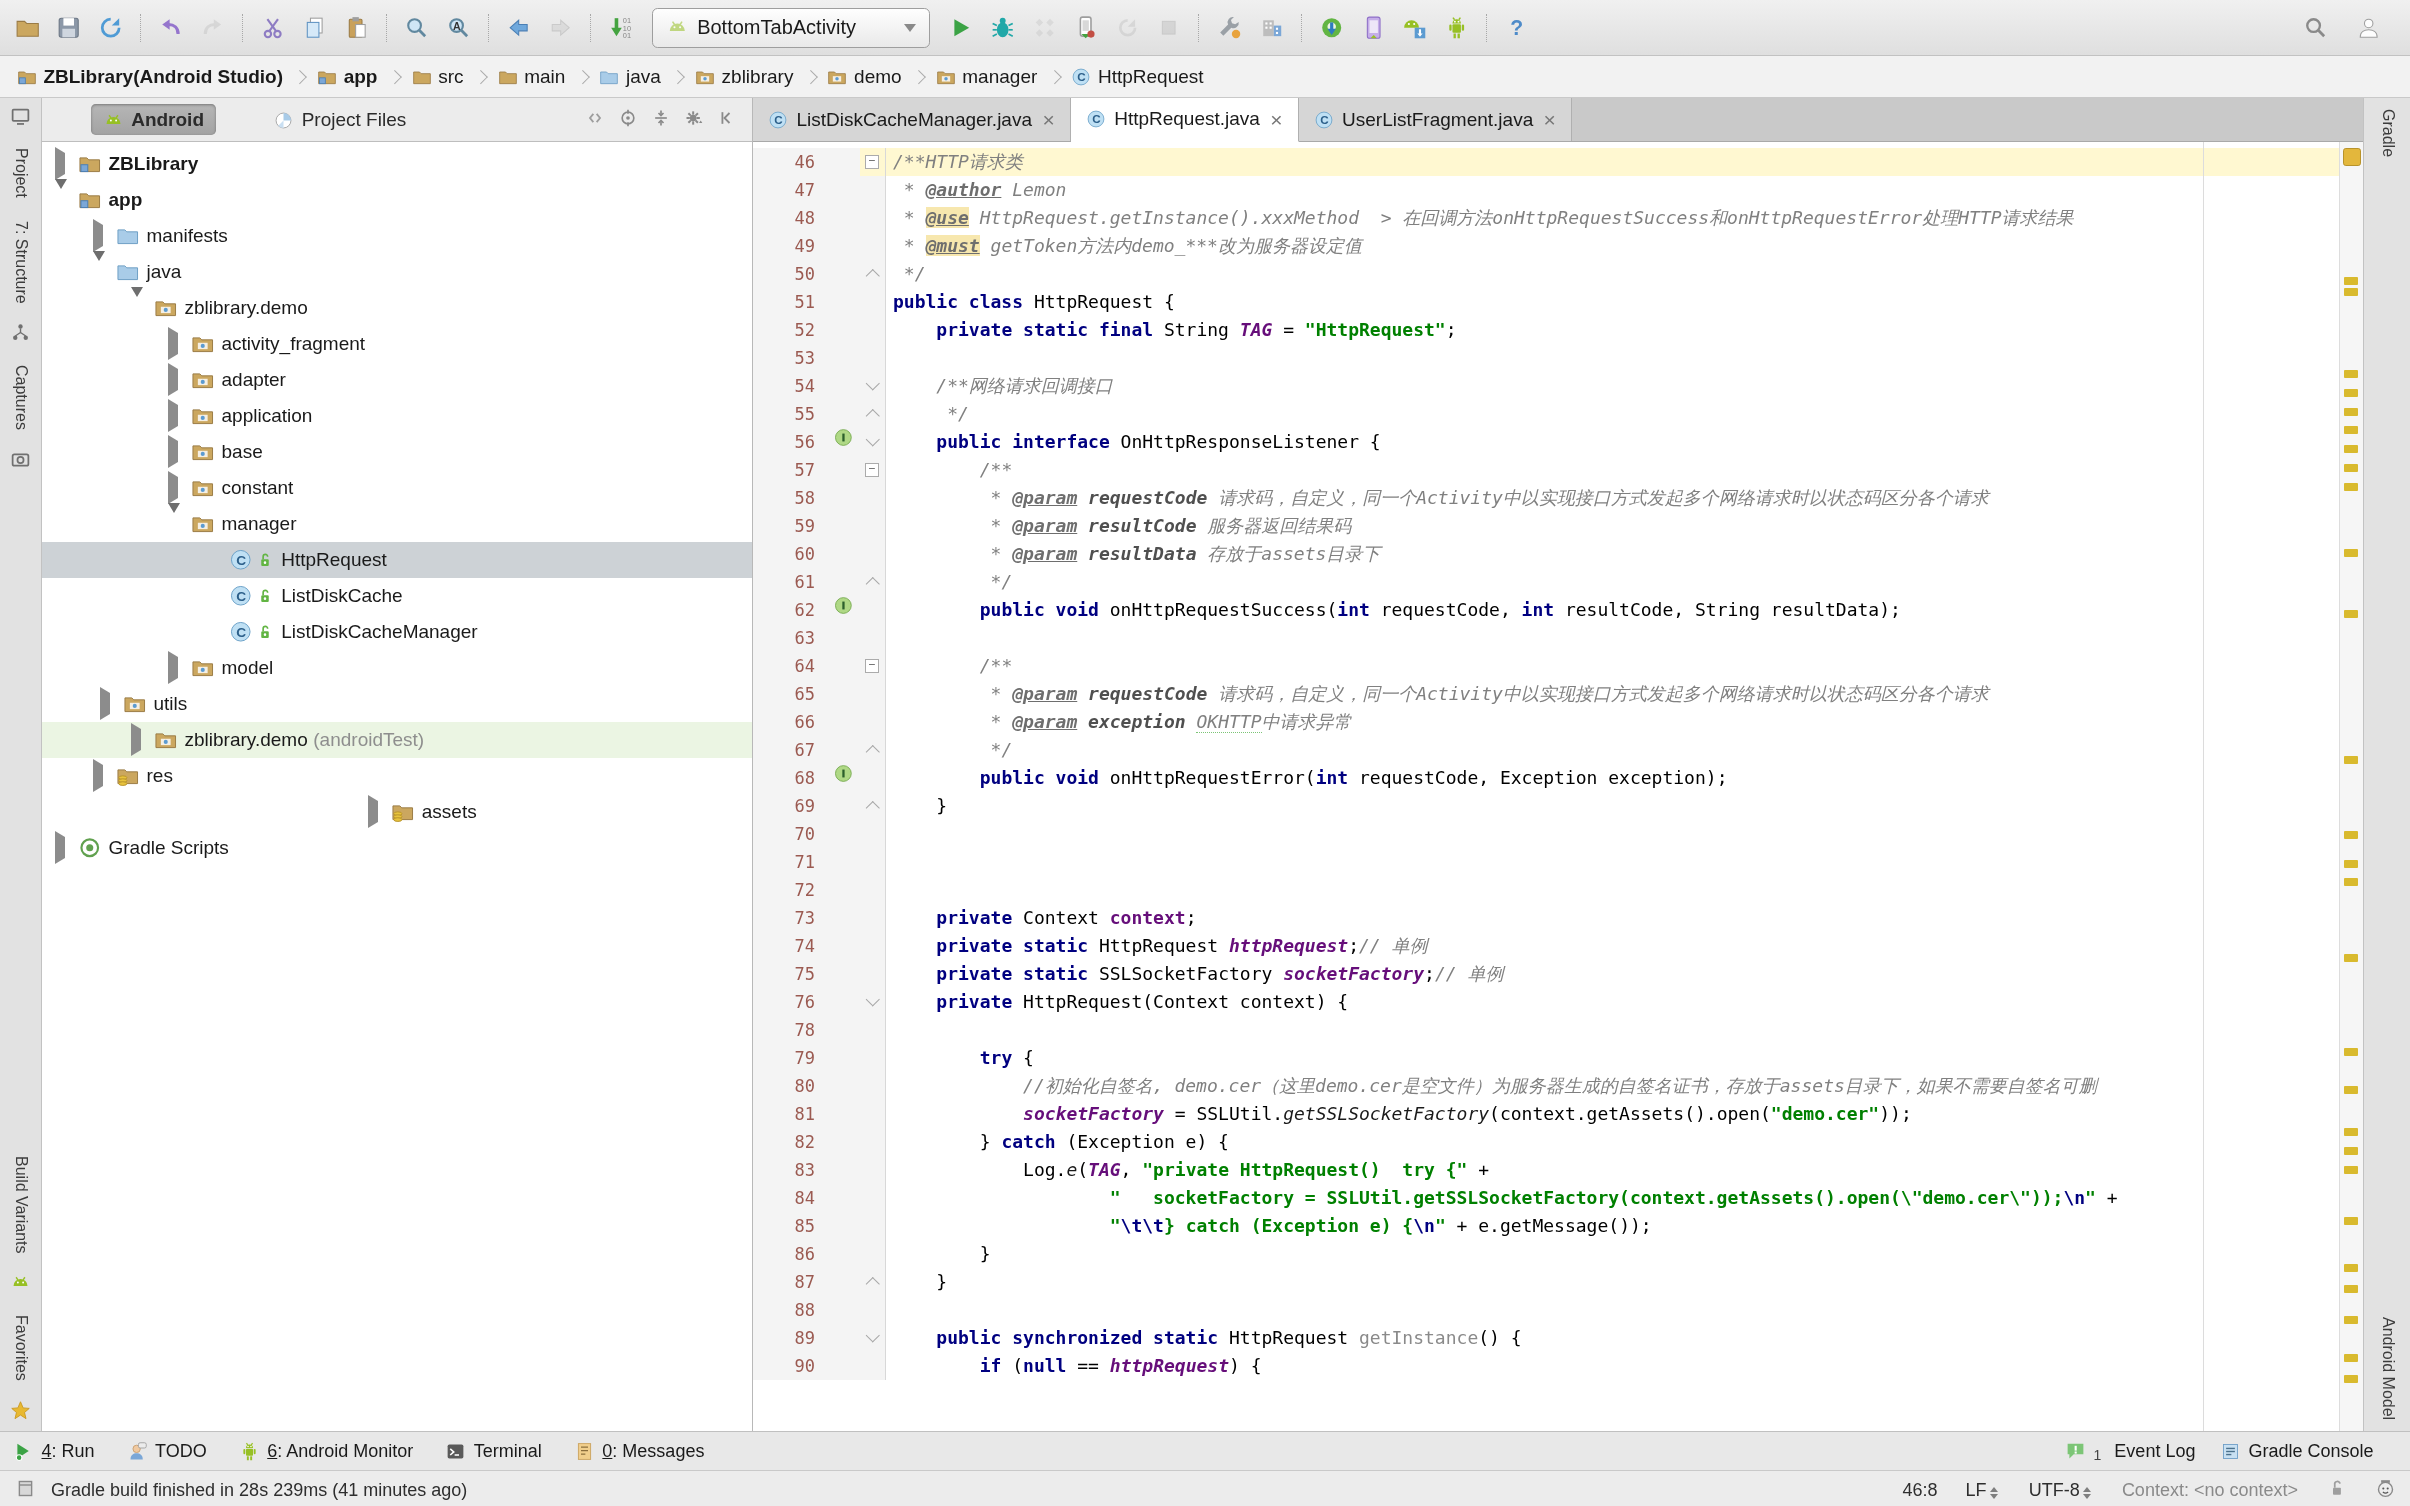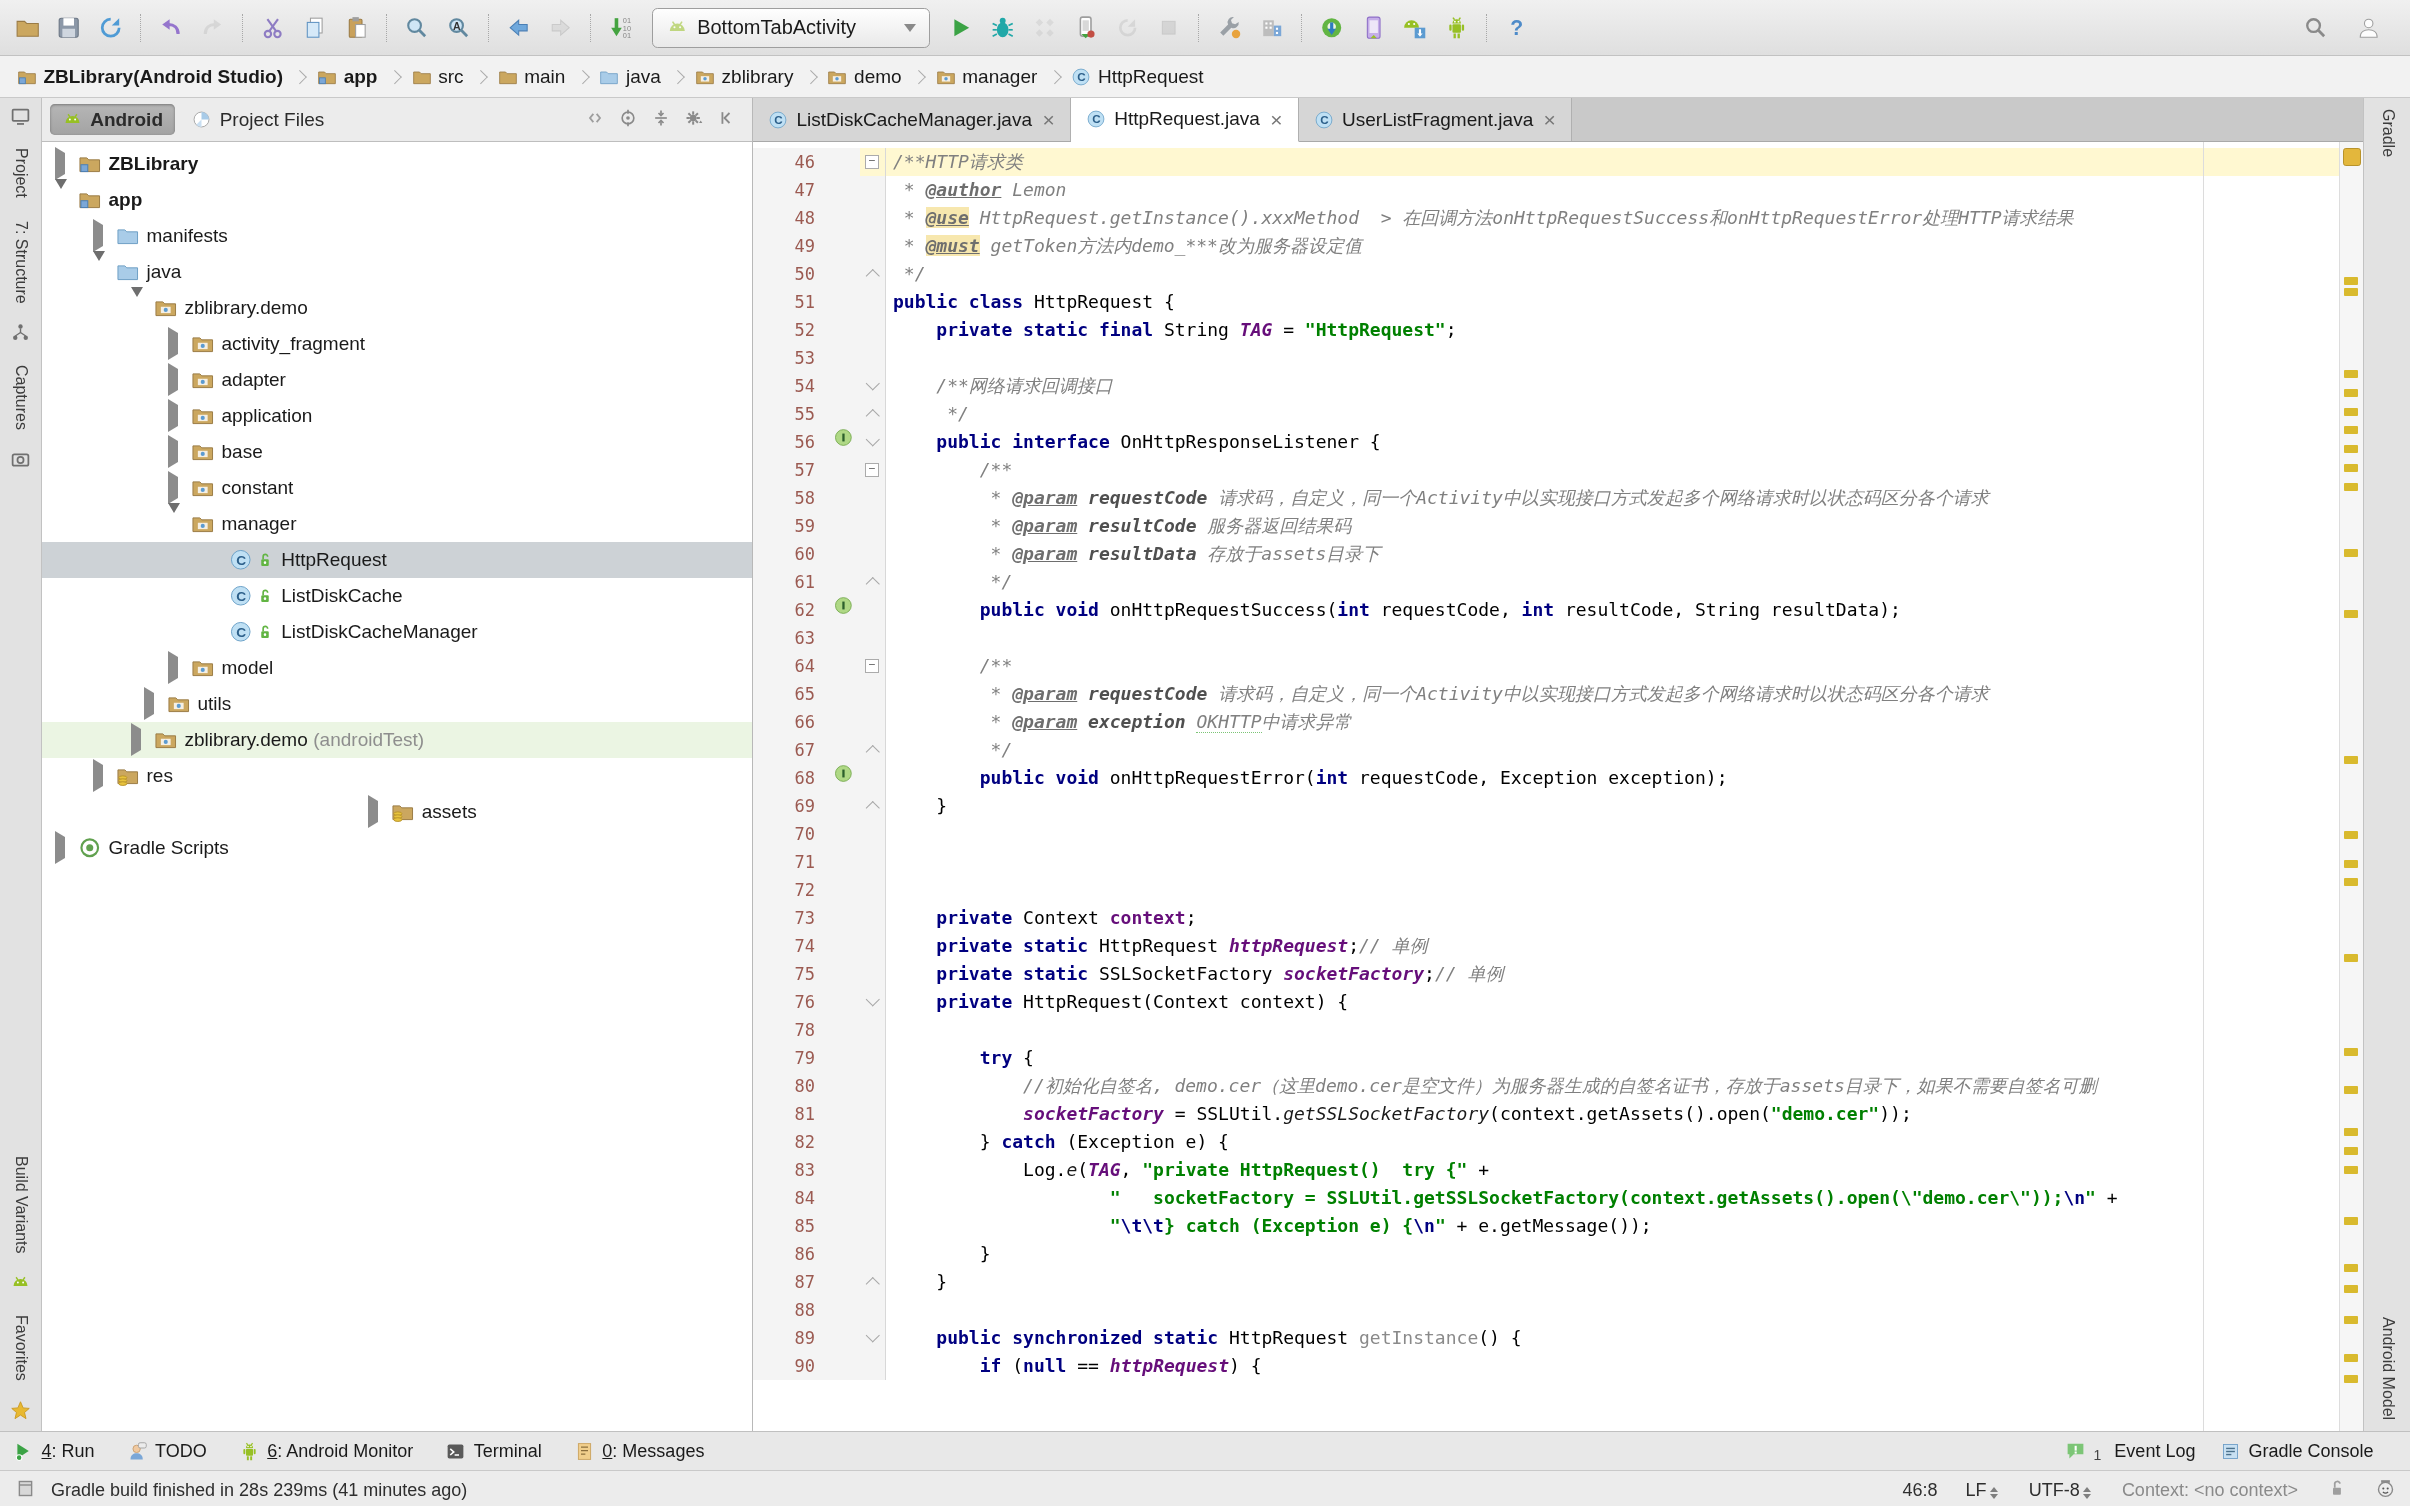--- a/index.html
+++ b/index.html
@@ -33,21 +33,21 @@
   #left-strip{border-right:0.9px solid #C2C2C2;}
   #right-strip{width:47px;border-left:0.9px solid #C2C2C2;}
   .strip-label{writing-mode:vertical-rl;font-size:16px;color:#3C3C3C;padding:11.3px 0;white-space:nowrap;}
   .strip-icon{padding:7.5px 0;}
   .strip-icon svg{width:21px;height:21px;}
   .strip-spacer{flex:1;}
   
   #project-pane{width:710px;background:#FFFFFF;border-right:0.9px solid #B8B8B8;display:flex;flex-direction:column;}
   #pane-header{height:43px;background:#ECECEC;border-bottom:0.9px solid #BEBEBE;display:flex;align-items:center;
                padding:0 7.5px;gap:3.8px;}
-  .pane-tab{display:flex;align-items:flex-start;gap:7.5px;padding:4.7px 12.2px;border-radius:4.7px;font-size:19px;color:#2B2B2B;}
+  .pane-tab{display:flex;align-items:flex-end;gap:7.5px;padding:4.7px 12.2px;border-radius:4.7px;font-size:19px;color:#2B2B2B;margin-left:41px;}
   .pane-tab.active{background:linear-gradient(#B6B6B6,#A3A3A3);box-shadow:inset 0 0.9px 2.8px rgba(0,0,0,.35);font-weight:bold;}
   .pane-tab svg{width:21px;height:21px;}
   #pane-actions{margin-left:auto;display:flex;align-items:center;gap:13px;padding-right:7.5px;}
   #pane-actions svg{width:20px;height:20px;}
   #tree{flex:1;overflow:hidden;padding-top:3.8px;font-size:19px;}
   .trow{display:flex;align-items:center;height:36px;white-space:nowrap;}
   .trow.sel{background:#CDD2D6;}
   .trow.test{background:#EBF5E3;}
   .tarrow{width:15px;display:inline-block;margin-right:7.5px;flex:none;}
   .arr-col{width:0;height:0;border-left:10.4px solid #8C8C8C;border-top:6.6px solid transparent;border-bottom:6.6px solid transparent;}
@@ -801,21 +801,21 @@
             <span class="tarrow"><span class="arr-col"></span></span>
             <span style="display: inline-flex;">
               <svg viewBox="0 0 24 24">
                 <path d="M2 6h7l2 2h11v12H2z" fill="#CBA75F" stroke="#9A7B45"></path>
                 <rect x="7" y="11" width="10" height="6.5" fill="#F5EFE3"></rect>
                 <circle cx="12" cy="14.2" r="2.1" fill="#5C9BD1"></circle>
               </svg>
             </span>
             <span class="tlabel">model</span>
           </div>
-          <div class="trow" style="padding-left: 102px;">
+          <div class="trow" style="padding-left: 58px;">
             <span class="tarrow"><span class="arr-col"></span></span>
             <span style="display: inline-flex;">
               <svg viewBox="0 0 24 24">
                 <path d="M2 6h7l2 2h11v12H2z" fill="#CBA75F" stroke="#9A7B45"></path>
                 <rect x="7" y="11" width="10" height="6.5" fill="#F5EFE3"></rect>
                 <circle cx="12" cy="14.2" r="2.1" fill="#5C9BD1"></circle>
               </svg>
             </span>
             <span class="tlabel">utils</span>
           </div>

